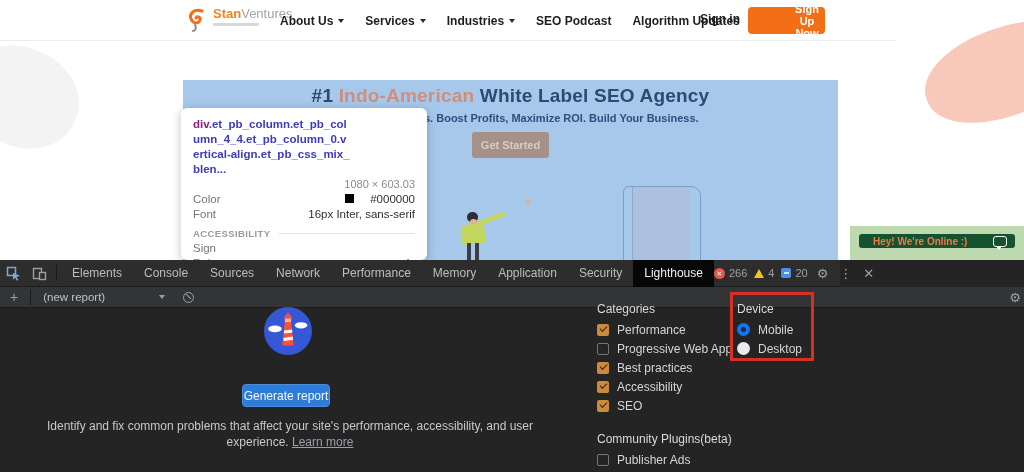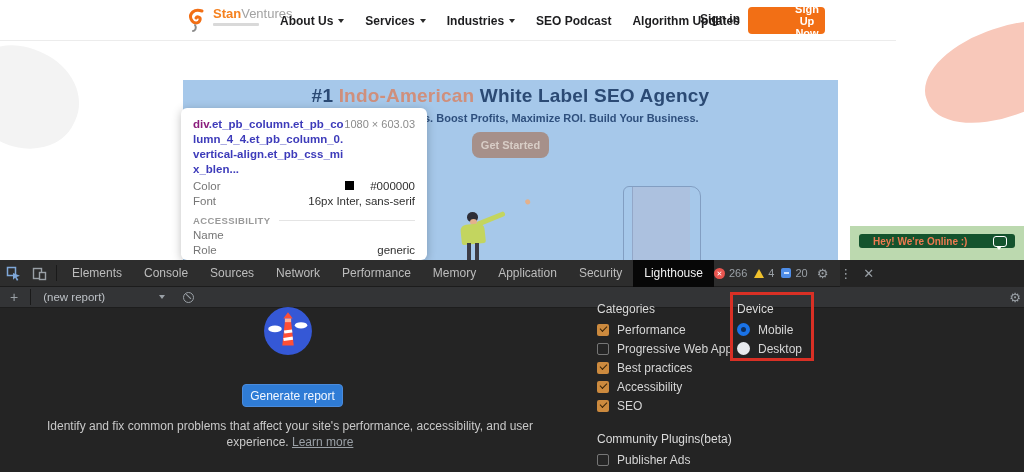--- a/index.html
+++ b/index.html
@@ -20,34 +20,34 @@
   .main-nav { position:absolute; left:280px; top:0; height:41px; display:flex; align-items:center; gap:21px; }
   .nav-item { display:flex; align-items:center; gap:5px; font-size:12px; font-weight:700; color:#1d1d1f; cursor:pointer; white-space:nowrap; }
   .caret-down { width:0; height:0; border-left:3.5px solid transparent; border-right:3.5px solid transparent; border-top:4.5px solid #2a2a2a; margin-top:1px; }
   .sign-in { position:absolute; left:700px; top:12px; font-size:12px; font-weight:700; color:#1d1d1f; cursor:pointer; }
   .sign-up-btn { position:absolute; left:748px; top:7px; width:77px; height:27px; background:#f26f15; color:#fff; font-size:11px; font-weight:700; border:none; border-radius:4px; display:flex; align-items:center; justify-content:center; cursor:pointer;padding-left:41px; }
 
   .hero { position:absolute; left:183px; top:80px; width:655px; height:180px; background:#a6c8ea; }
   .hero-title { position:absolute; left:0; top:5px; width:100%; text-align:center; font-size:19px; font-weight:700; color:#2b4a74; letter-spacing:.2px; }
   .hero-title .hl { color:#cf8f7c; }
   .hero-subtitle { position:absolute; left:241px; top:32px; font-size:11px; font-weight:600; color:#2e4f7d; white-space:nowrap; }
-  .hero-cta { position:absolute; left:289px; top:52px; width:77px; height:26px; background:#a6908a; border:none; border-radius:8px; color:#d8cdc6; font-size:11px; font-weight:600; cursor:pointer; }
+  .hero-cta { position:absolute; left:289px; top:52px; width:77px; height:26px; background:#a6908a; border:none; border-radius:3px; color:#d8cdc6; font-size:11px; font-weight:600; cursor:pointer; }
   .laptop-outline { position:absolute; left:440px; top:106px; width:78px; height:80px; border:1px solid rgba(70,90,130,.38); border-radius:6px 10px 0 0; }
   .laptop-inner { position:absolute; left:8px; top:0; width:58px; height:80px; background:rgba(220,150,150,.12); border-left:1px solid rgba(70,90,130,.25); }
   .person { position:absolute; left:268px; top:132px; width:60px; height:48px; }
   .p-head { position:absolute; left:16px; top:0; width:11px; height:10px; background:#2e2e38; border-radius:50% 50% 45% 45%; }
   .p-face { position:absolute; left:19px; top:7px; width:7px; height:6px; background:#e3b18c; border-radius:50%; }
   .p-body { position:absolute; left:10px; top:12px; width:24px; height:20px; background:#c3d55f; border-radius:6px 6px 2px 2px; transform:rotate(-6deg); }
   .p-arm { position:absolute; left:26px; top:10px; width:30px; height:5px; background:#c3d55f; border-radius:3px; transform:rotate(-22deg); transform-origin:left center; }
   .p-hand { position:absolute; left:53px; top:-2px; width:5px; height:5px; background:#e3b18c; border-radius:50%; }
   .p-legs { position:absolute; left:16px; top:31px; width:12px; height:17px; border-left:4px solid #3c3c46; border-right:4px solid #3c3c46; }
 
   
   .tooltip { position:absolute; left:181px; top:108px; width:246px; height:152px; background:#fff; border-radius:6px; box-shadow:0 2px 10px rgba(0,0,0,.25); padding:9px 12px 6px 12px; z-index:5; font-size:12px; }
-  .sel-row { display:flex; align-items:flex-start; }
+  .sel-row { display:flex; align-items:flex-start;flex-direction:column; }
   .selector { width:158px; font-size:11.5px; font-weight:700; line-height:1.3; word-break:break-all; }
   .sel-tag { color:#8a1c7c; }
   .sel-classes { color:#3d3bba; }
   .dims { margin-left:auto; color:#8b8b8b; font-size:11px; padding-top:1px; white-space:nowrap; }
   .tt-row { display:flex; align-items:flex-start; margin-top:3px; }
   .tt-label { color:#767676; font-size:11.5px; }
   .tt-value { margin-left:auto; color:#303030; font-size:11.5px; display:flex; align-items:center; gap:16px; }
   .swatch { width:9px; height:9px; background:#000; display:inline-block; }
   .tt-section { display:flex; align-items:center; gap:8px; margin-top:8px; margin-bottom:2px; }
   .tt-section-label { color:#9a9a9a; font-size:9.5px; font-weight:700; letter-spacing:.4px; white-space:nowrap; }
@@ -83,21 +83,21 @@
   .plus-btn { color:#9aa0a6; font-size:14px; padding:0 8px 0 10px; cursor:pointer; }
   .report-select { display:flex; align-items:center; gap:6px; padding:0 8px; cursor:pointer; }
   .report-name { font-size:11.5px; color:#bdc1c6; }
   .caret-down-sm { width:0; height:0; border-left:3.5px solid transparent; border-right:3.5px solid transparent; border-top:4px solid #9aa0a6; margin-left:48px; }
   .block-icon { width:11px; height:11px; border:1.4px solid #9aa0a6; border-radius:50%; position:relative; margin-left:10px; cursor:pointer; }
   .block-icon::after { content:''; position:absolute; left:0.4px; top:3.6px; width:7px; height:0; border-top:1.4px solid #9aa0a6; transform:rotate(45deg); }
   .tb2-gear { margin-left:auto; padding-right:3px; }
 
   .dt-panel { position:absolute; left:0; top:48px; width:1024px; height:164px; background:#242424; }
   .lh-logo { position:absolute; left:263px; top:-2px; width:50px; height:50px; }
-  .generate-btn { position:absolute; left:242px; top:76px; width:101px; height:23px; background:#2f7cd6; border:1px solid #4a8bdc; border-radius:4px; color:#f2f7ff; font-size:12px; cursor:pointer; }
+  .generate-btn { position:absolute; left:242px; top:76px; width:88px; height:23px; background:#2f7cd6; border:1px solid #4a8bdc; border-radius:4px; color:#f2f7ff; font-size:12px; cursor:pointer; }
   .lh-desc { position:absolute; left:30px; top:110px; width:520px; text-align:center; font-size:12px; line-height:16px; color:#c8c8c8; }
   .learn-more { color:#9aa0a6; text-decoration:underline; cursor:pointer; }
 
   .lh-col { position:absolute; display:flex; flex-direction:column; }
   .col-categories { left:597px; top:-6px; }
   .col-device { left:737px; top:-6px; }
   .col-community { left:597px; top:124px; }
   .lh-col-title { font-size:12px; font-weight:500; color:#dadada; margin-bottom:7px; }
   .opt-row { display:flex; align-items:center; gap:8px; height:13px; margin-bottom:6px; cursor:pointer; }
   .opt-label { font-size:12px; color:#d6d6d6; white-space:nowrap; }
@@ -184,21 +184,21 @@
     </div>
     <div class="tt-row">
       <span class="tt-label">Font</span>
       <span class="tt-value">16px Inter, sans-serif</span>
     </div>
     <div class="tt-section">
       <span class="tt-section-label">ACCESSIBILITY</span>
       <span class="tt-section-line"></span>
     </div>
     <div class="tt-row">
-      <span class="tt-label">Name</span>
+      <span class="tt-label">Sign</span>
     </div>
     <div class="tt-row">
       <span class="tt-label">Role</span>
       <span class="tt-value">generic</span>
     </div>
     <div class="tt-row">
       <span class="tt-label">Keyboard-focusable</span>
       <span class="tt-value">
           <span class="slash-icon"></span>
         </span>

